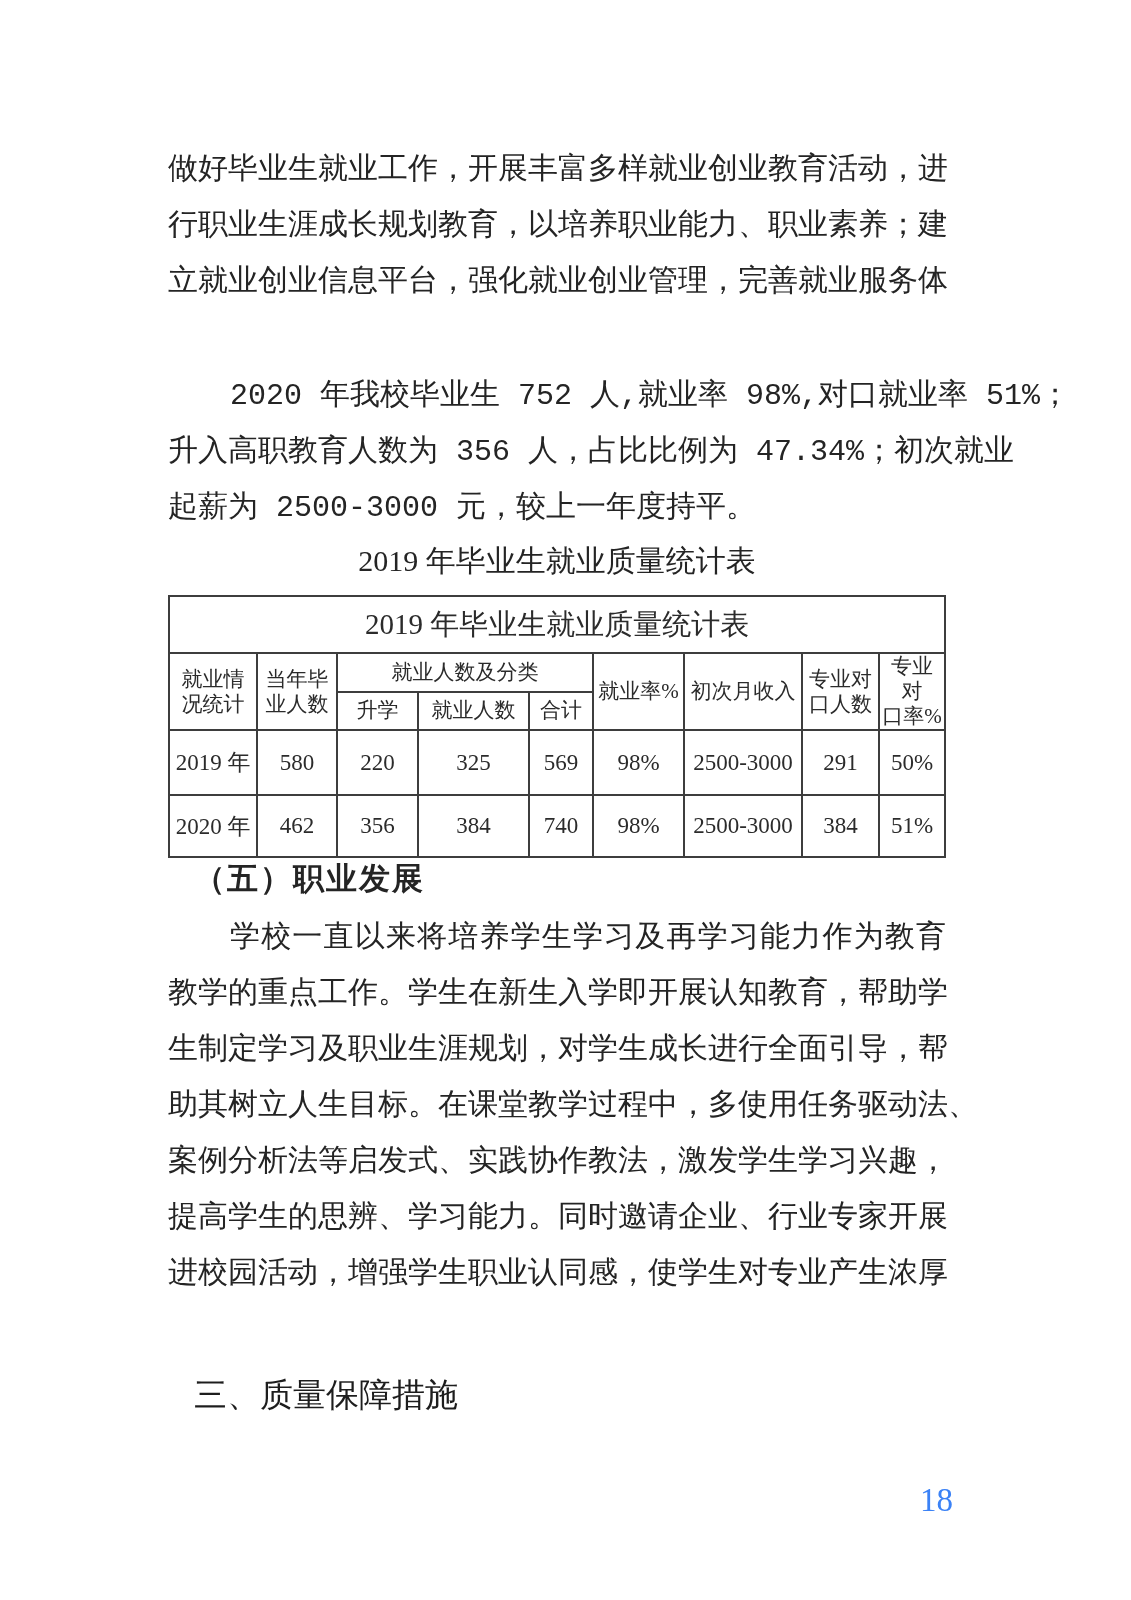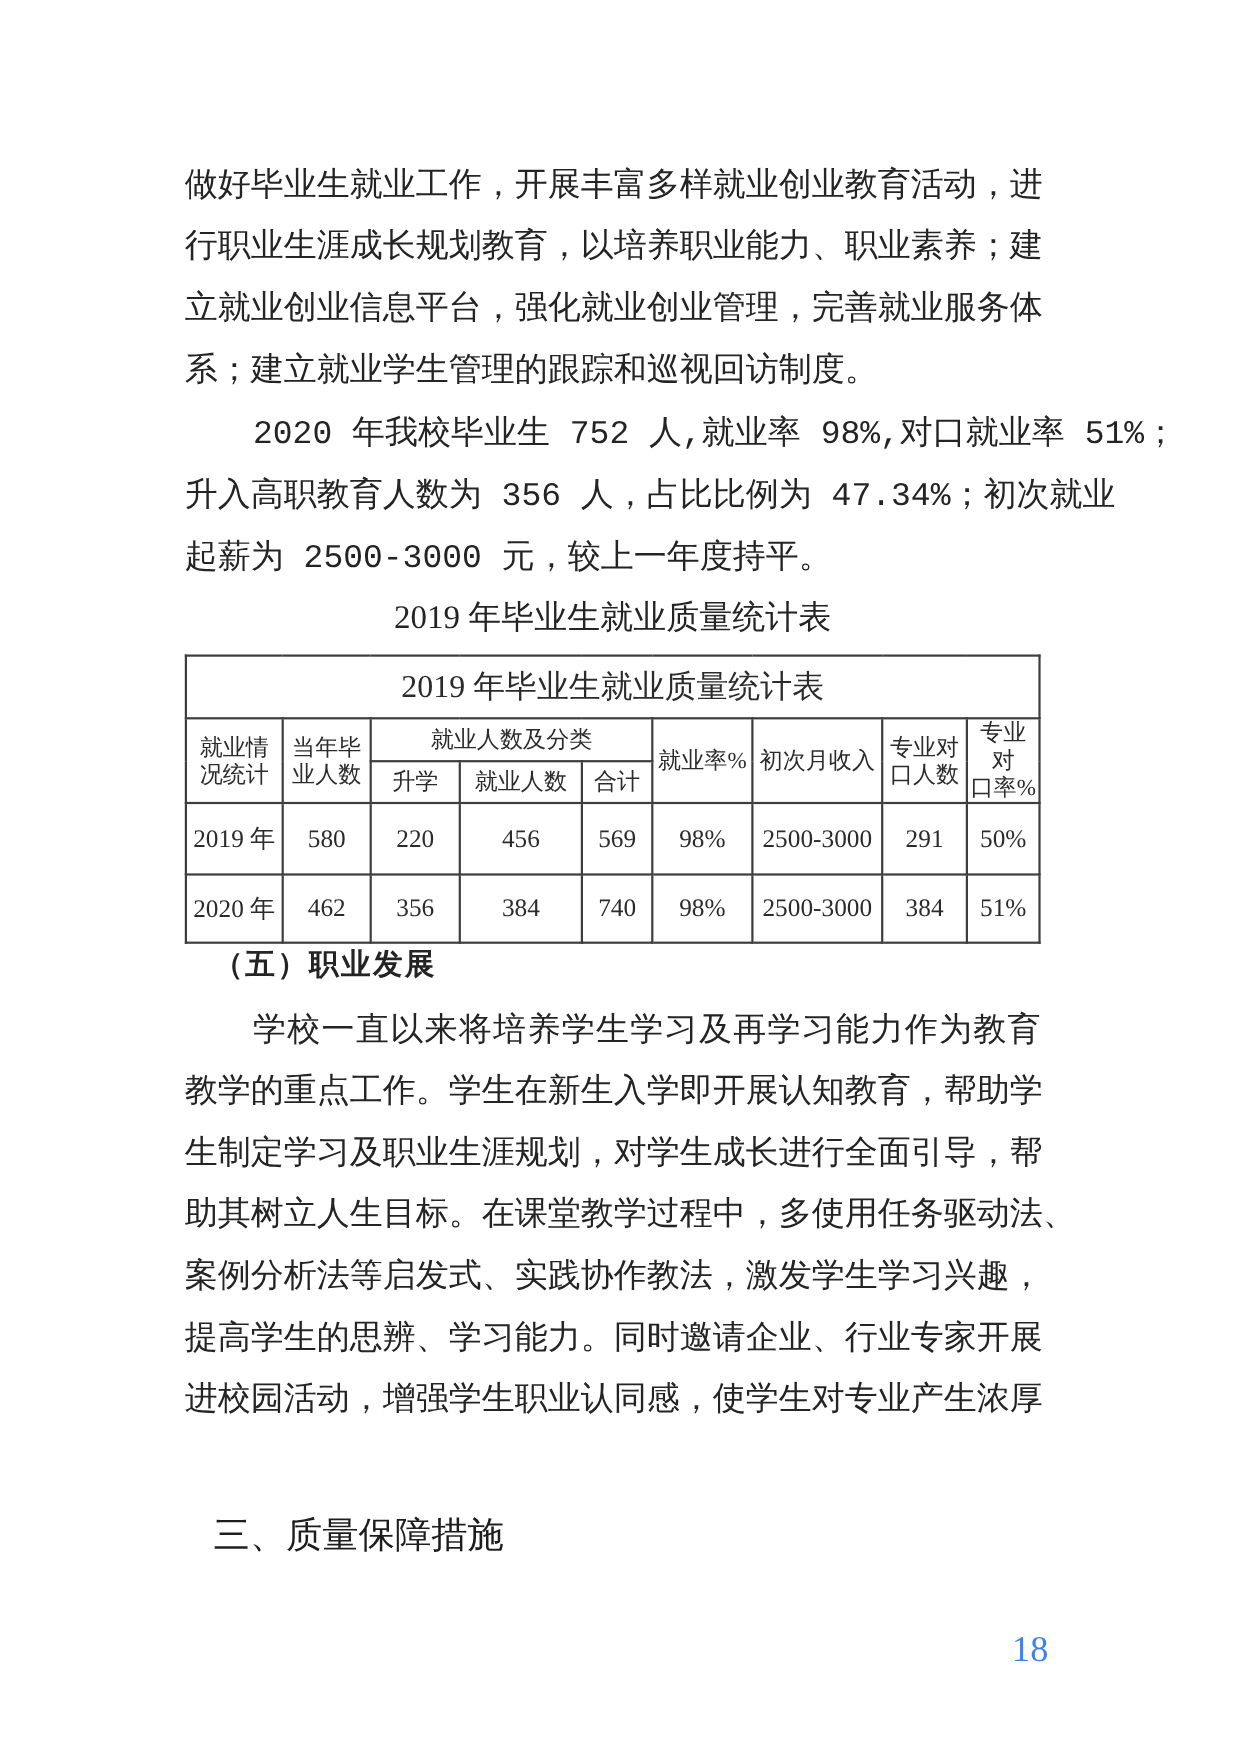--- a/index.html
+++ b/index.html
@@ -42,21 +42,21 @@
   }
   tr.title-row td { height: 55px; font-size: 29px; }
   tr.head td { font-size: 21px; height: 26px; line-height: 25px; }
   td.pre { white-space: pre-line; }
   tr.data td { font-size: 23px; }
   tr.data.r1 td { height: 63px; }
   tr.data.r2 td { height: 60px; }
 
   .h5 {
     position: absolute; left: 168px; top: 858px; width: 778px;
-    font-size: 27px; font-weight: bold; letter-spacing: 2px;
+    font-size: 31px; font-weight: bold; letter-spacing: 2px;
     font-family: Liberation Serif, serif;
     padding-left: 26px; box-sizing: border-box;
   }
   .h3 {
     position: absolute; left: 168px; top: 1373px; width: 778px;
     font-size: 33px; font-weight: normal; color: #1d1d1d;
     font-family: "Liberation Sans", "DejaVu Sans", sans-serif;
     padding-left: 26px; box-sizing: border-box;
   }
   .pagenum {
@@ -67,21 +67,20 @@
   .p2 { top: 368px; }
   .p3 { top: 910px; }
 </style>
 </head>
 <body>
 
 <div class="block para p1">
   <div class="line">做好毕业生就业工作，开展丰富多样就业创业教育活动，进</div>
   <div class="line">行职业生涯成长规划教育，以培养职业能力、职业素养；建</div>
   <div class="line">立就业创业信息平台，强化就业创业管理，完善就业服务体</div>
-  <div class="line last">系；建立就业学生管理的跟踪和巡视回访制度。</div>
 </div>
 
 <div class="block para p2">
   <div class="line indent">2020 年我校毕业生 752 人,就业率 98%,对口就业率 51%；</div>
   <div class="line">升入高职教育人数为 356 人，占比比例为 47.34%；初次就业</div>
   <div class="line last">起薪为 2500-3000 元，较上一年度持平。</div>
 </div>
 
 <div class="caption">2019 年毕业生就业质量统计表</div>
 
@@ -116,21 +115,21 @@
   </tr>
   <tr class="head sub">
     <td>升学</td>
     <td>就业人数</td>
     <td>合计</td>
   </tr>
   <tr class="data r1">
     <td>2019 年</td>
     <td>580</td>
     <td>220</td>
-    <td>456</td>
+    <td>325</td>
     <td>569</td>
     <td>98%</td>
     <td>2500-3000</td>
     <td>291</td>
     <td>50%</td>
   </tr>
   <tr class="data r2">
     <td>2020 年</td>
     <td>462</td>
     <td>356</td>

